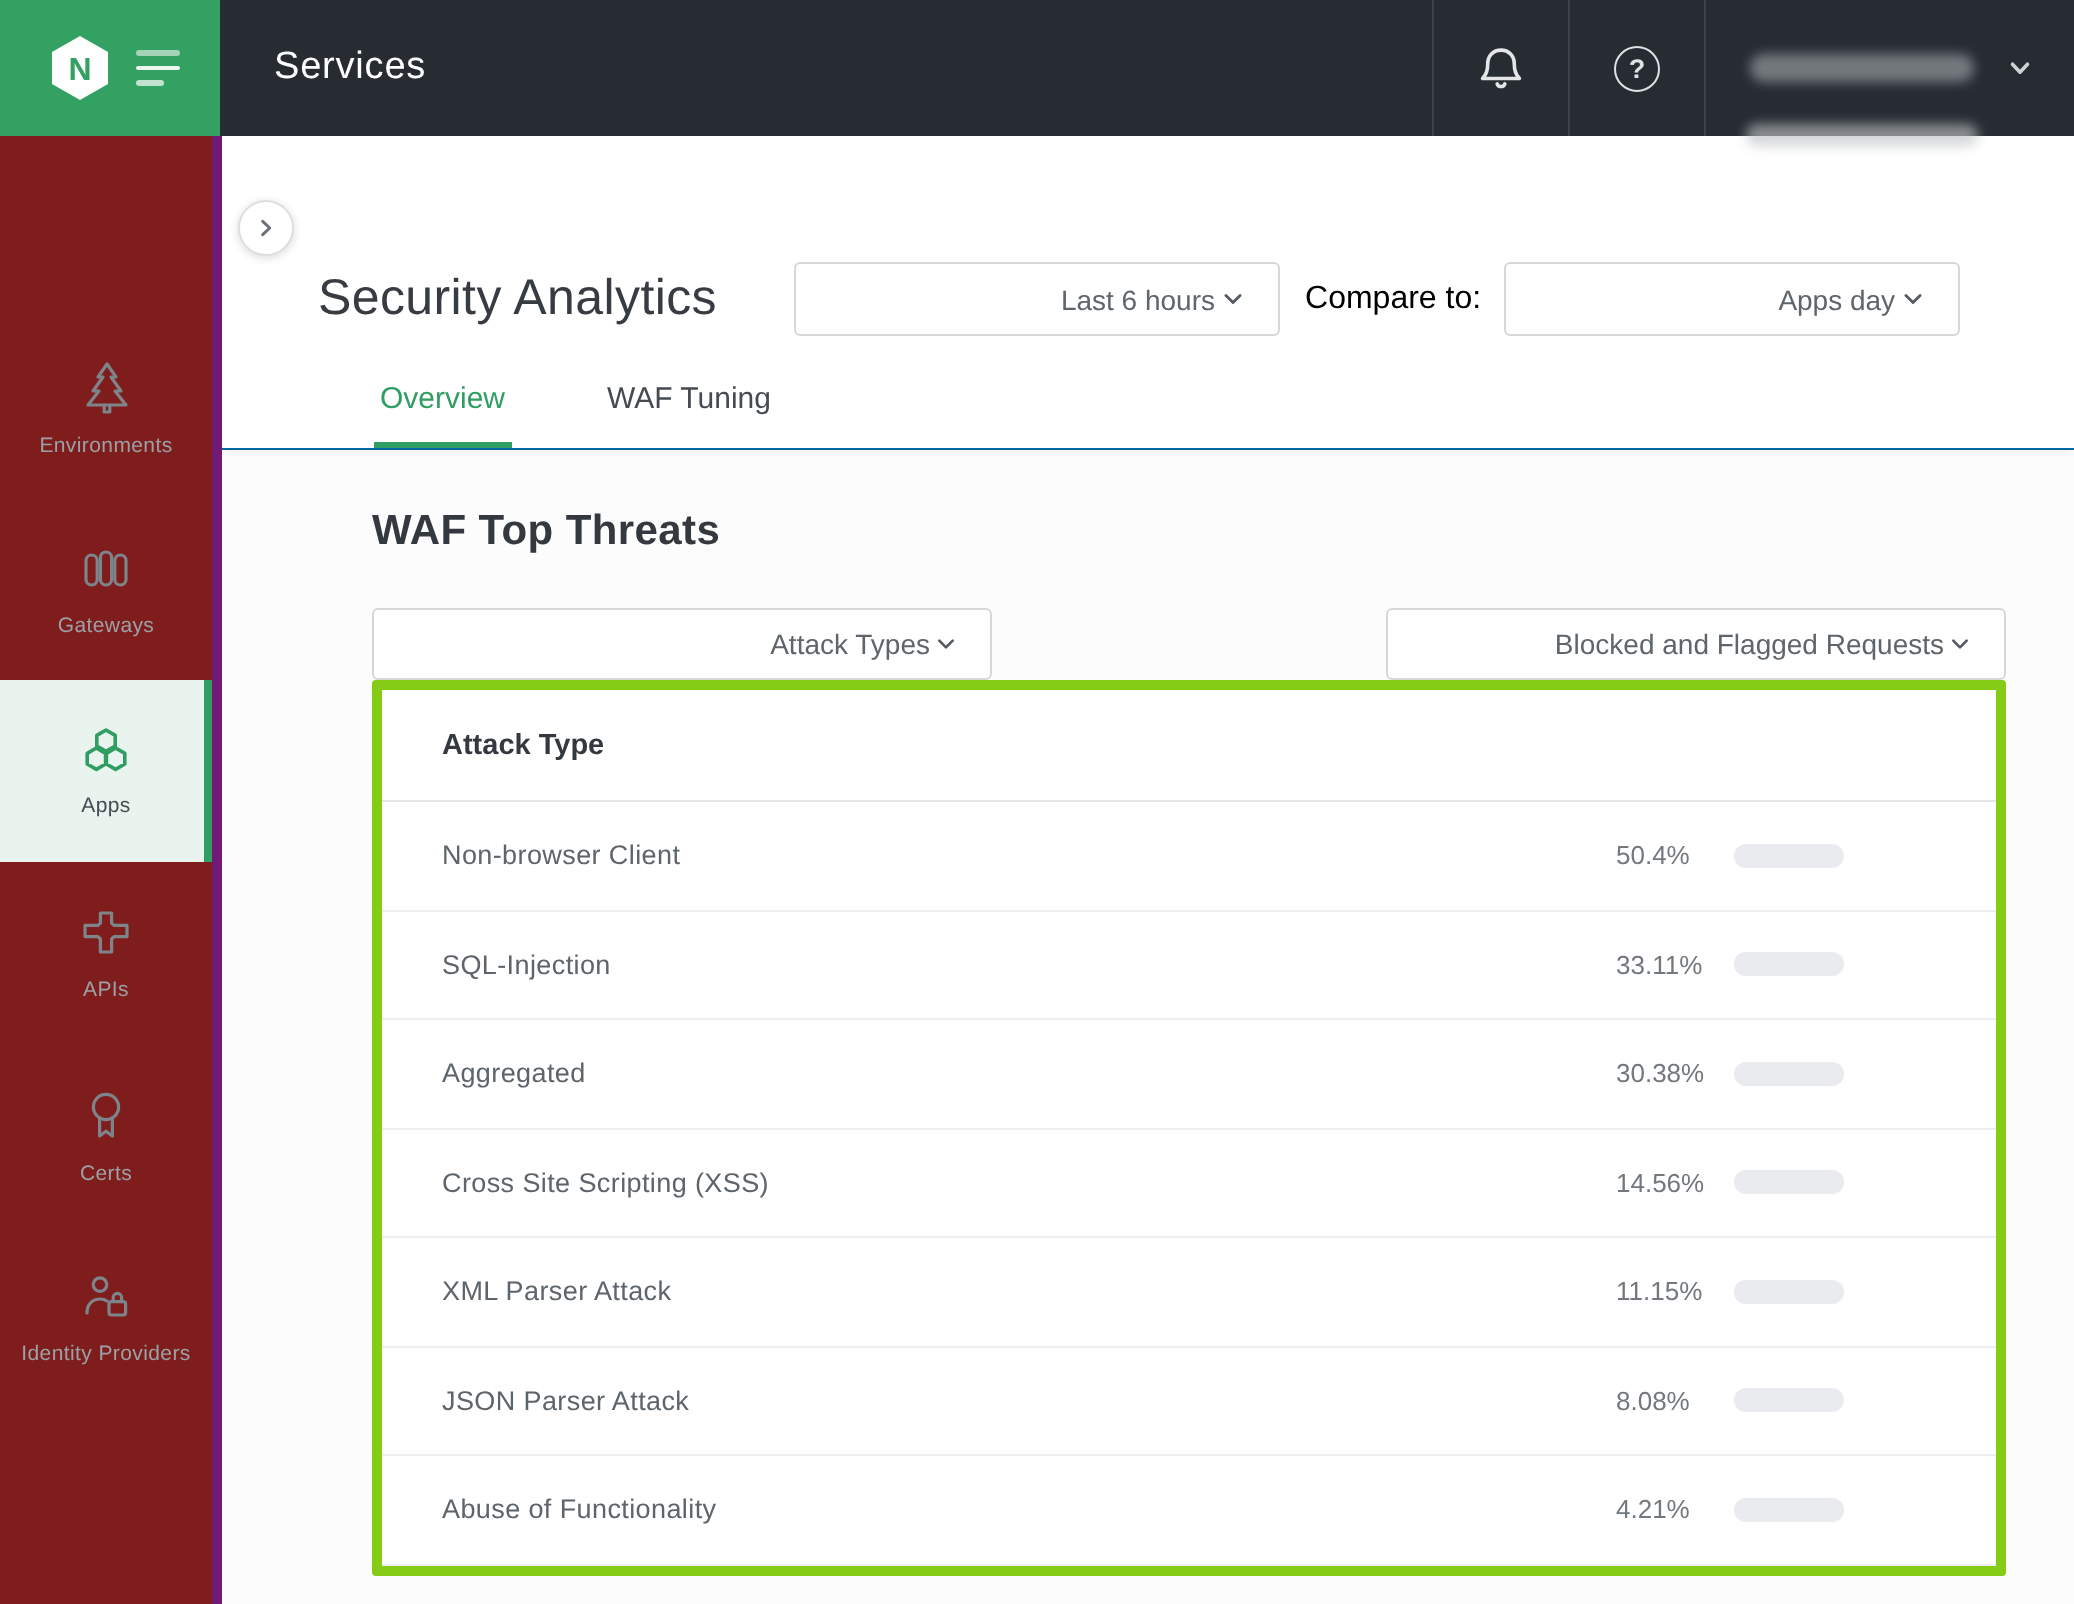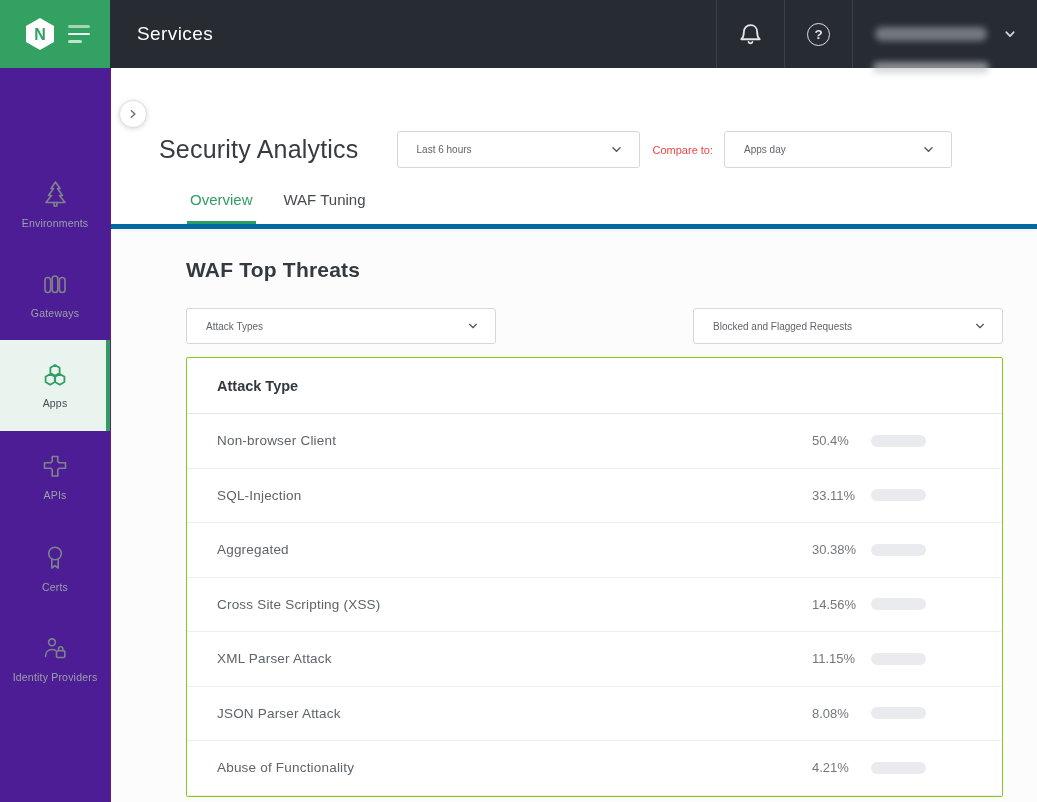--- a/index.html
+++ b/index.html
@@ -49,22 +49,22 @@
     width:23px; height:23px; border:1.8px solid #dfe2e4; border-radius:50%;
     color:#dfe2e4; font-size:13.5px; font-weight:700; display:flex;
     align-items:center; justify-content:center;
   }
 
   
   .body { display:flex; height:734px; }
 
   
   .sidebar {
-    width:111px; flex:0 0 auto; border-right:1px solid #701a75;
-    background:#4c1d95; padding-top:90px;
+    width:111px; flex:0 0 auto; border-right:5px solid #701a75;
+    background:#7f1d1d; padding-top:90px;
   }
   .side-item {
     height:91px; display:flex; flex-direction:column; align-items:center;
     justify-content:center; gap:8px; cursor:pointer; position:relative;
   }
   .side-item .lbl {
     font-size:10.5px; color:#9ba1a6; white-space:nowrap; letter-spacing:.2px;
   }
   .side-item.active { background:#e9f4ee; }
   .side-item.active::after {
@@ -83,51 +83,51 @@
     box-shadow:0 1px 5px rgba(0,0,0,.15); display:flex; align-items:center;
     justify-content:center; cursor:pointer; z-index:5;
   }
 
   .page-header {
     display:flex; align-items:center; margin:63px 34px 0 48px; height:37px;
   }
   .page-title { font-size:25px; font-weight:500; color:#363c42; letter-spacing:.2px; }
   .dropdown {
     height:37px; border:1px solid #d5d8db; border-radius:3px; background:#fff;
-    display:flex; align-items:center; padding:0 14px 0 19px; font-size:10px;
-    color:#5e656b; cursor:pointer; position:relative;
+    display:flex; align-items:center; padding:0 14px 0 19px; font-size:14px;
+    color:#5e656b; cursor:pointer; position:relative;text-align:right;
   }
   .dropdown .dd-text { flex:1; }
   .dd-time { width:243px; margin-left:38px; }
-  .compare-label { font-size:11px; color:#ef4444; margin-left:13px; margin-right:11px; }
+  .compare-label { font-size:16px; color:#000000; margin-left:13px; margin-right:11px; }
   .dd-compare { width:228px; }
 
   .tabs {
-    display:flex; gap:25px; padding:23px 0 0 76px;
-    border-bottom:5px solid #0369a1; box-shadow:0 3px 4px -2px rgba(0,0,0,.05);
+    display:flex; gap:45px; padding:23px 0 0 76px;
+    border-bottom:1px solid #0369a1; box-shadow:0 3px 4px -2px rgba(0,0,0,.05);
     position:relative; z-index:2; background:#fff;
   }
   .tab {
     font-size:15px; font-weight:500; color:#454b51; padding:0 3px 13px 3px;
     cursor:pointer; border-bottom:3px solid transparent;
   }
   .tab.active { color:#2f9e62; border-bottom-color:#2f9e62; }
 
   .section {
     background:#fcfcfd; padding:29px 34px 0 75px; height:100%;
   }
   .section-title { font-size:21px; font-weight:700; color:#33393f; letter-spacing:.2px; }
   .content-col { width:817px; }
   .filters {
     display:flex; justify-content:space-between; margin-top:26px;
   }
   .dd-filter { width:310px; height:36px; }
 
   .card {
-    margin-top:13px; background:#fff; border:1px solid #84cc16; border-radius:2px;
+    background:#fff; border:5px solid #84cc16; border-radius:2px;
   }
   .thead {
     height:56px; display:flex; align-items:center; padding:0 30px;
     font-size:14.5px; font-weight:700; color:#33393f;
     border-bottom:1px solid #e4e7e9;
   }
   .trow {
     height:54.5px; display:flex; align-items:center; padding:0 30px;
     border-bottom:1px solid #eceeef; background:#fff;
   }

